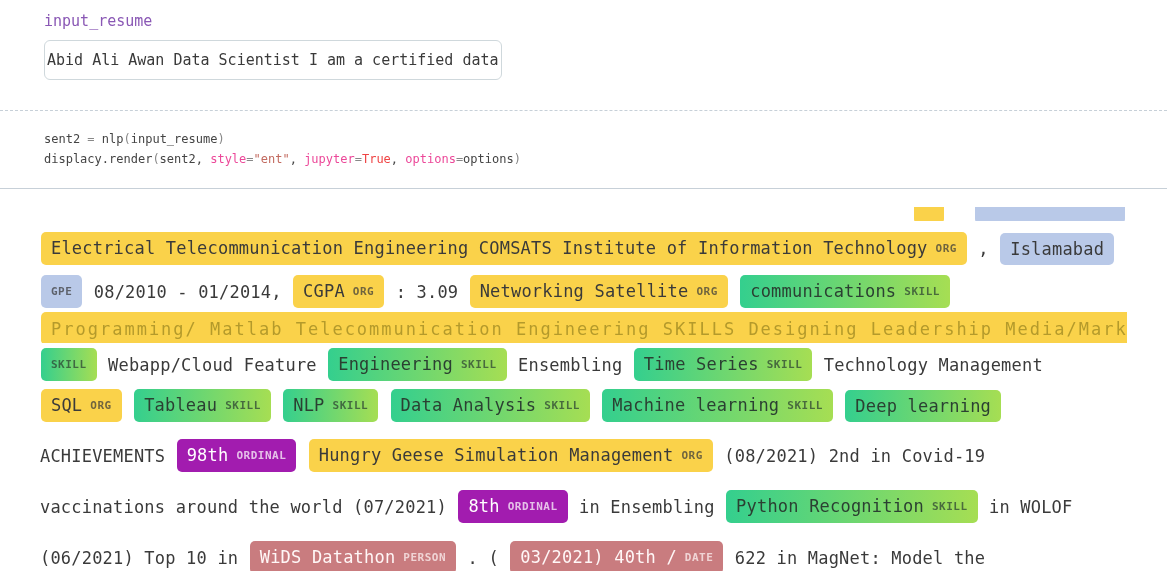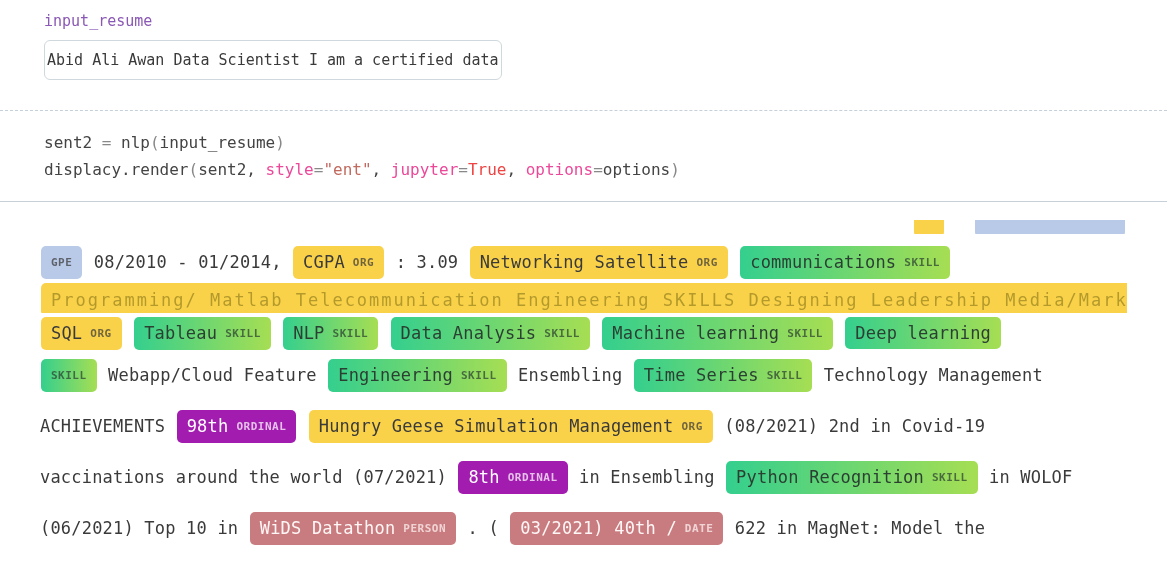--- a/index.html
+++ b/index.html
@@ -23,21 +23,21 @@
     color: #3a3a3a;
     font-family: inherit;
     font-size: 15px;
     min-width: 360px;
   }
 
   .cell-divider { border-top: 1px dashed #c7d0d8; margin: 18px 0 0 0; }
 
   .code-cell {
     padding: 18px 44px 18px 44px;
-    font-size: 16px;
+    font-size: 12px;
     line-height: 1.7;
     color: #444;
   }
   .code-cell .id   { color: #444; }
   .code-cell .op   { color: #888; }
   .code-cell .fn   { color: #444; }
   .code-cell .arg  { color: #444; }
   .code-cell .kw   { color: #ec4899; }
   .code-cell .str  { color: #c26a5f; }
   .code-cell .bool { color: #ef4444; }
@@ -117,51 +117,56 @@
 
   <div class="output-divider"></div>
 
   <div class="ent-output">
 
     <div class="trunc-top row">
       <span class="ent ent-GPE tt-right" style="min-width:150px;">&nbsp;</span>
       <span class="ent ent-ORG tt-right" style="min-width:30px;margin-right:30px;">&nbsp;</span>
     </div>
 
+    <div class="row">
+      <span class="ent ent-ORG"><span>Electrical Telecommunication Engineering COMSATS Institute of Information Technology</span><span class="lbl">ORG</span></span>
+      <span class="plain">, </span>
+      <span class="ent ent-GPE"><span>Islamabad</span></span>
+    </div>
 
     <div class="row">
       <span class="ent ent-GPE"><span class="lbl" style="margin-left:0">GPE</span></span>
       <span class="plain"> 08/2010 - 01/2014,  </span>
       <span class="ent ent-ORG"><span>CGPA</span><span class="lbl">ORG</span></span>
       <span class="plain"> : 3.09  </span>
       <span class="ent ent-ORG"><span>Networking Satellite</span><span class="lbl">ORG</span></span>
       <span class="plain">  </span>
       <span class="ent ent-SKILL"><span>communications</span><span class="lbl">SKILL</span></span>
     </div>
 
     <div class="lineclip row">
       <span class="ent ent-ORG" style="width:1100px;"><span class="plain" style="color:#b49a2b">Programming/ Matlab Telecommunication Engineering SKILLS Designing Leadership Media/Marketing R/Python</span></span>
     </div>
 
+    <div class="row">
+      <span class="ent ent-SKILL"><span class="lbl" style="margin-left:0">SKILL</span></span>
+      <span class="plain"> Webapp/Cloud Feature  </span>
+      <span class="ent ent-SKILL"><span>Engineering</span><span class="lbl">SKILL</span></span>
+      <span class="plain"> Ensembling  </span>
+      <span class="ent ent-SKILL"><span>Time Series</span><span class="lbl">SKILL</span></span>
+      <span class="plain"> Technology Management</span>
+    </div>
+
     <div class="row" style="margin-top:-2px;">
       <span class="ent ent-ORG"><span>SQL</span><span class="lbl">ORG</span></span>
       <span class="ent ent-SKILL"><span>Tableau</span><span class="lbl">SKILL</span></span>
       <span class="ent ent-SKILL"><span>NLP</span><span class="lbl">SKILL</span></span>
       <span class="ent ent-SKILL"><span>Data Analysis</span><span class="lbl">SKILL</span></span>
       <span class="ent ent-SKILL"><span>Machine learning</span><span class="lbl">SKILL</span></span>
       <span class="ent ent-SKILL"><span>Deep learning</span></span>
-    </div>
-
-    <div class="row">
-      <span class="ent ent-SKILL"><span class="lbl" style="margin-left:0">SKILL</span></span>
-      <span class="plain"> Webapp/Cloud Feature  </span>
-      <span class="ent ent-SKILL"><span>Engineering</span><span class="lbl">SKILL</span></span>
-      <span class="plain"> Ensembling  </span>
-      <span class="ent ent-SKILL"><span>Time Series</span><span class="lbl">SKILL</span></span>
-      <span class="plain"> Technology Management</span>
     </div>
 
     <div class="row" style="margin-top:8px;">
       <span class="plain">ACHIEVEMENTS  </span>
       <span class="ent ent-ORDINAL"><span>98th</span><span class="lbl">ORDINAL</span></span>
       <span class="ent ent-ORG"><span>Hungry Geese Simulation Management</span><span class="lbl">ORG</span></span>
       <span class="plain"> (08/2021) 2nd in Covid-19</span>
     </div>
 
     <div class="row" style="margin-top:8px;">

